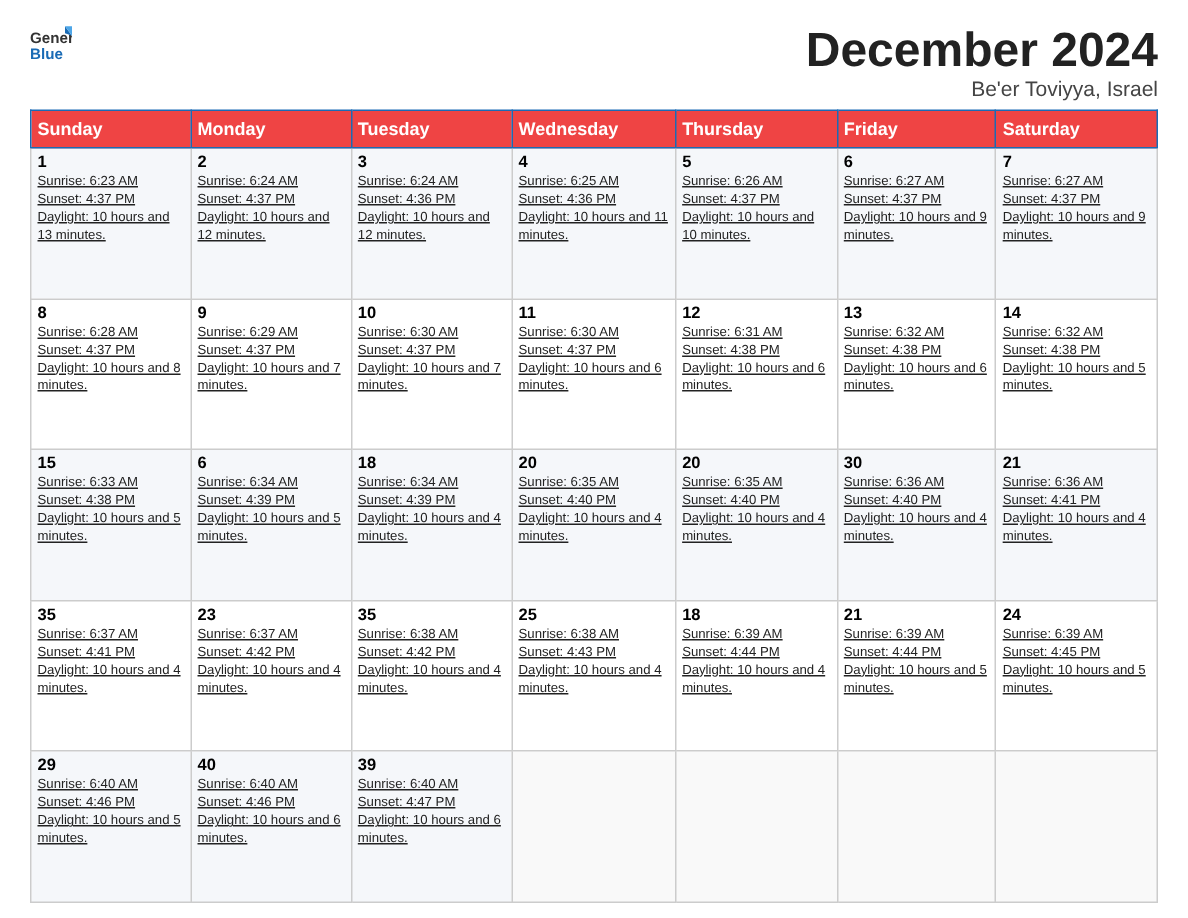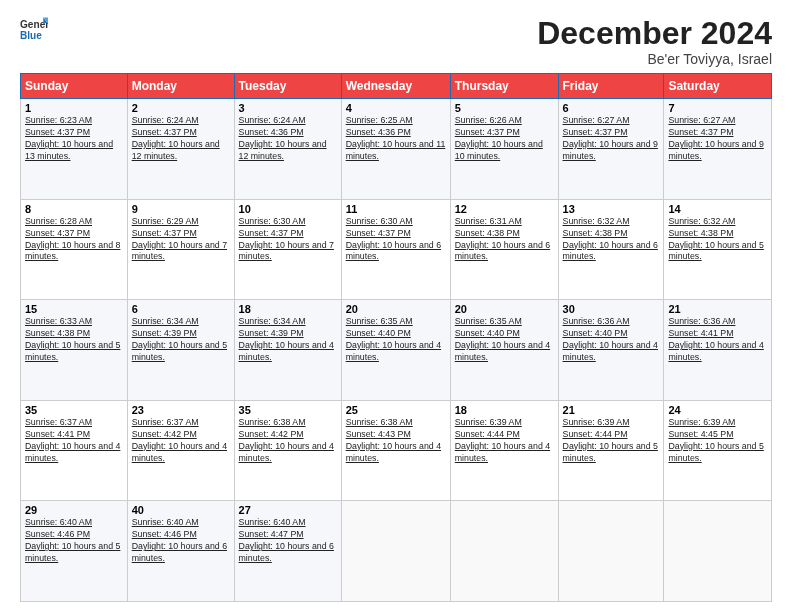--- a/index.html
+++ b/index.html
@@ -250,21 +250,21 @@
         <tr>
           <td>
             <span class="day-num">29</span>
             <div class="day-detail">Sunrise: 6:40 AM<br>Sunset: 4:46 PM<br>Daylight: 10 hours and 5 minutes.</div>
           </td>
           <td>
             <span class="day-num">40</span>
             <div class="day-detail">Sunrise: 6:40 AM<br>Sunset: 4:46 PM<br>Daylight: 10 hours and 6 minutes.</div>
           </td>
           <td>
-            <span class="day-num">27</span>
+            <span class="day-num">39</span>
             <div class="day-detail">Sunrise: 6:40 AM<br>Sunset: 4:47 PM<br>Daylight: 10 hours and 6 minutes.</div>
           </td>
           <td class="empty-cell"></td>
           <td class="empty-cell"></td>
           <td class="empty-cell"></td>
           <td class="empty-cell"></td>
         </tr>
       </tbody>
   </table>
 </div>

